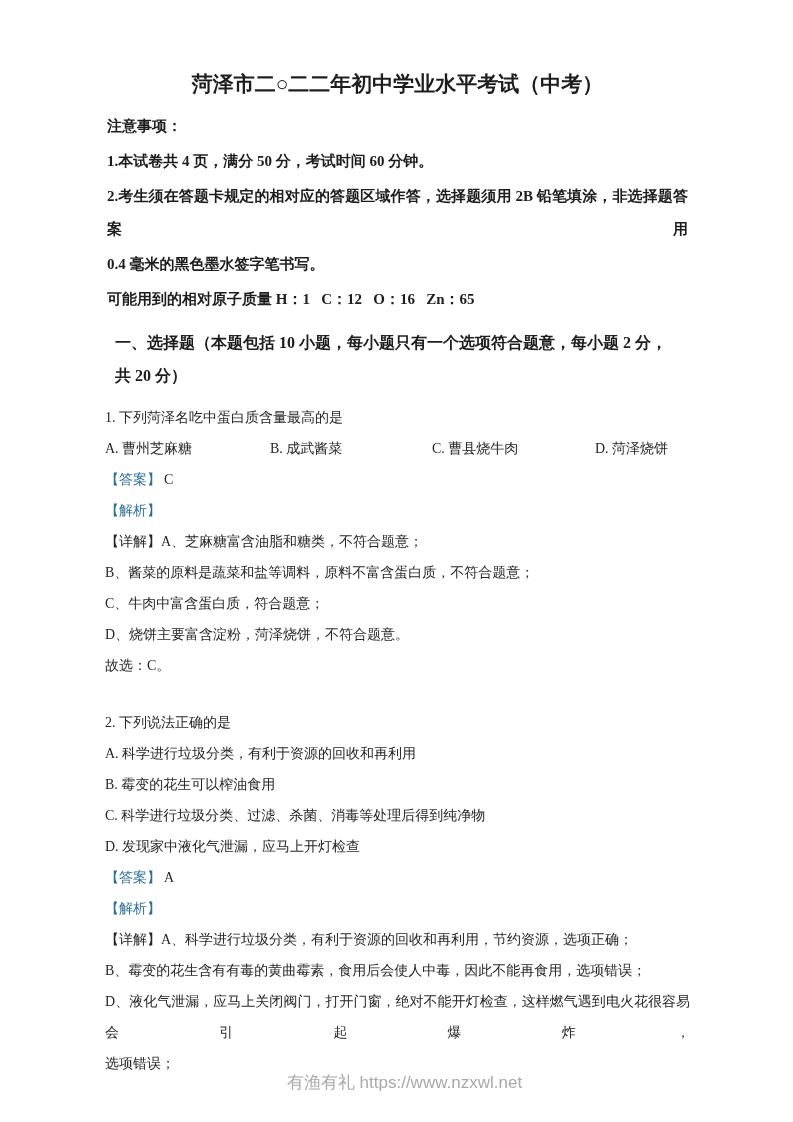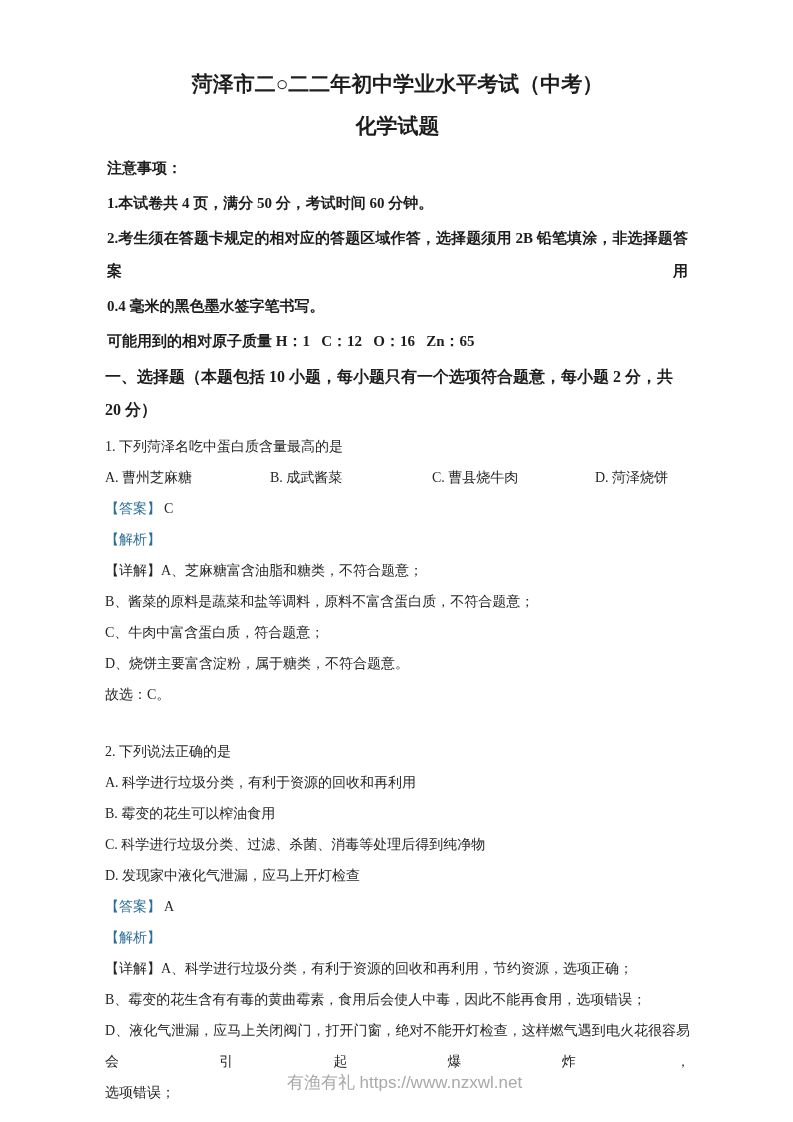--- a/index.html
+++ b/index.html
@@ -44,21 +44,21 @@
     font-weight: bold;
     line-height: 33px;
     color: #1d1d1d;
     white-space: pre-wrap;
   }
   .stretch {
     text-align: justify;
     text-align-last: justify;
   }
   .section-heading {
-    margin: 0;
+    margin: 10px;
     font-size: 16px;
     font-weight: bold;
     line-height: 33px;
     color: #1d1d1d;
   }
   .body-line {
     margin: 0;
     font-size: 14px;
     line-height: 31px;
     color: #262626;
@@ -94,21 +94,20 @@
     color: #a9a9a9;
     font-family: "Liberation Sans", "DejaVu Sans", sans-serif;
   }
 </style>
 </head>
 <body>
 
 <div class="page">
 
   <h1 class="title">菏泽市二○二二年初中学业水平考试（中考）</h1>
-  <h2 class="subtitle">化学试题</h2>
 
   <div class="notes-block">
     <p class="bold-line">注意事项：</p>
     <p class="bold-line">1.本试卷共 4 页，满分 50 分，考试时间 60 分钟。</p>
     <p class="bold-line stretch">2.考生须在答题卡规定的相对应的答题区域作答，选择题须用 2B 铅笔填涂，非选择题答案用</p>
     <p class="bold-line">0.4 毫米的黑色墨水签字笔书写。</p>
     <p class="bold-line">可能用到的相对原子质量 H：1   C：12   O：16   Zn：65</p>
   </div>
 
   <p class="section-heading">一、选择题（本题包括 10 小题，每小题只有一个选项符合题意，每小题 2 分，共 20 分）</p>
@@ -119,21 +118,21 @@
       <span>A. 曹州芝麻糖</span>
       <span>B. 成武酱菜</span>
       <span>C. 曹县烧牛肉</span>
       <span>D. 菏泽烧饼</span>
     </div>
     <p class="body-line"><span class="label-blue">【答案】</span><span class="answer-letter">C</span></p>
     <p class="body-line label-blue">【解析】</p>
     <p class="body-line">【详解】A、芝麻糖富含油脂和糖类，不符合题意；</p>
     <p class="body-line">B、酱菜的原料是蔬菜和盐等调料，原料不富含蛋白质，不符合题意；</p>
     <p class="body-line">C、牛肉中富含蛋白质，符合题意；</p>
-    <p class="body-line">D、烧饼主要富含淀粉，属于糖类，不符合题意。</p>
+    <p class="body-line">D、烧饼主要富含淀粉，菏泽烧饼，不符合题意。</p>
     <p class="body-line">故选：C。</p>
   </div>
 
   <div class="question-block spaced">
     <p class="body-line">2. 下列说法正确的是</p>
     <p class="body-line">A. 科学进行垃圾分类，有利于资源的回收和再利用</p>
     <p class="body-line">B. 霉变的花生可以榨油食用</p>
     <p class="body-line">C. 科学进行垃圾分类、过滤、杀菌、消毒等处理后得到纯净物</p>
     <p class="body-line">D. 发现家中液化气泄漏，应马上开灯检查</p>
     <p class="body-line"><span class="label-blue">【答案】</span><span class="answer-letter">A</span></p>

